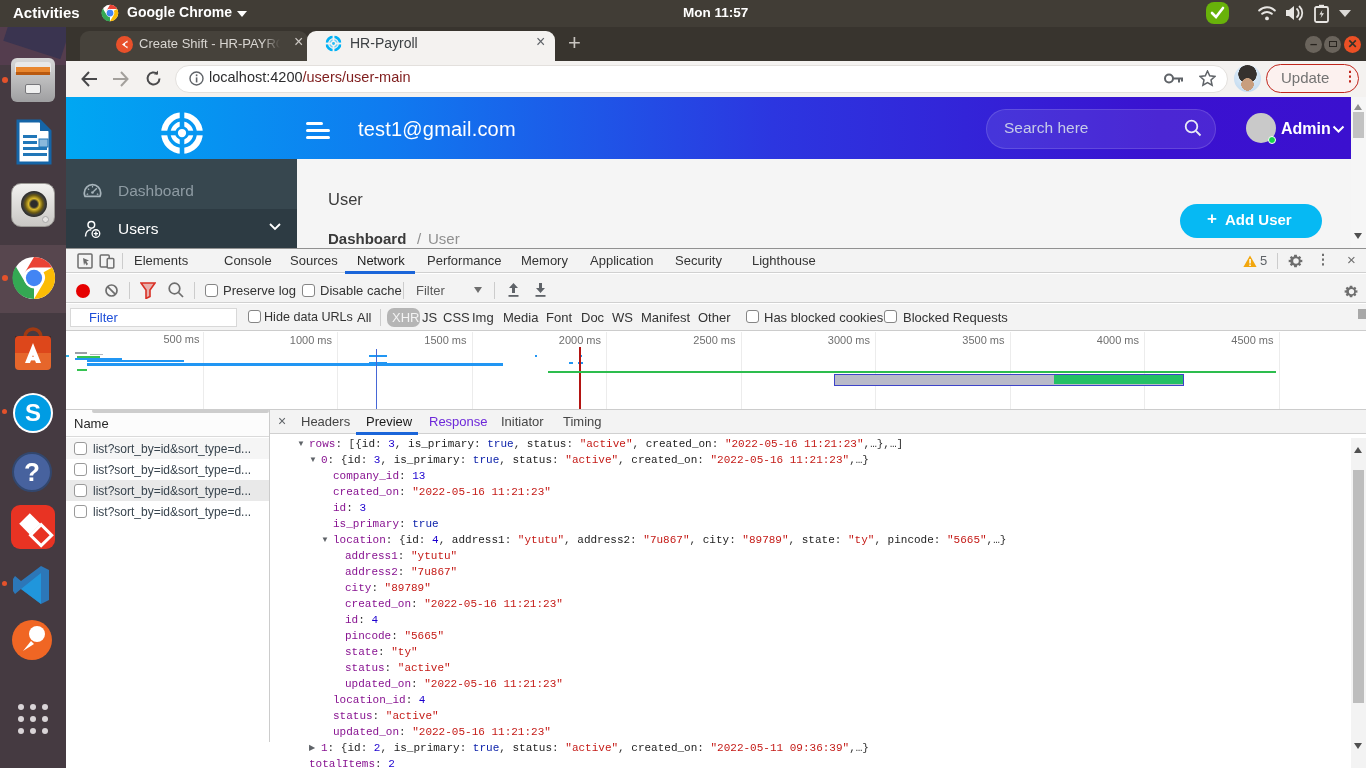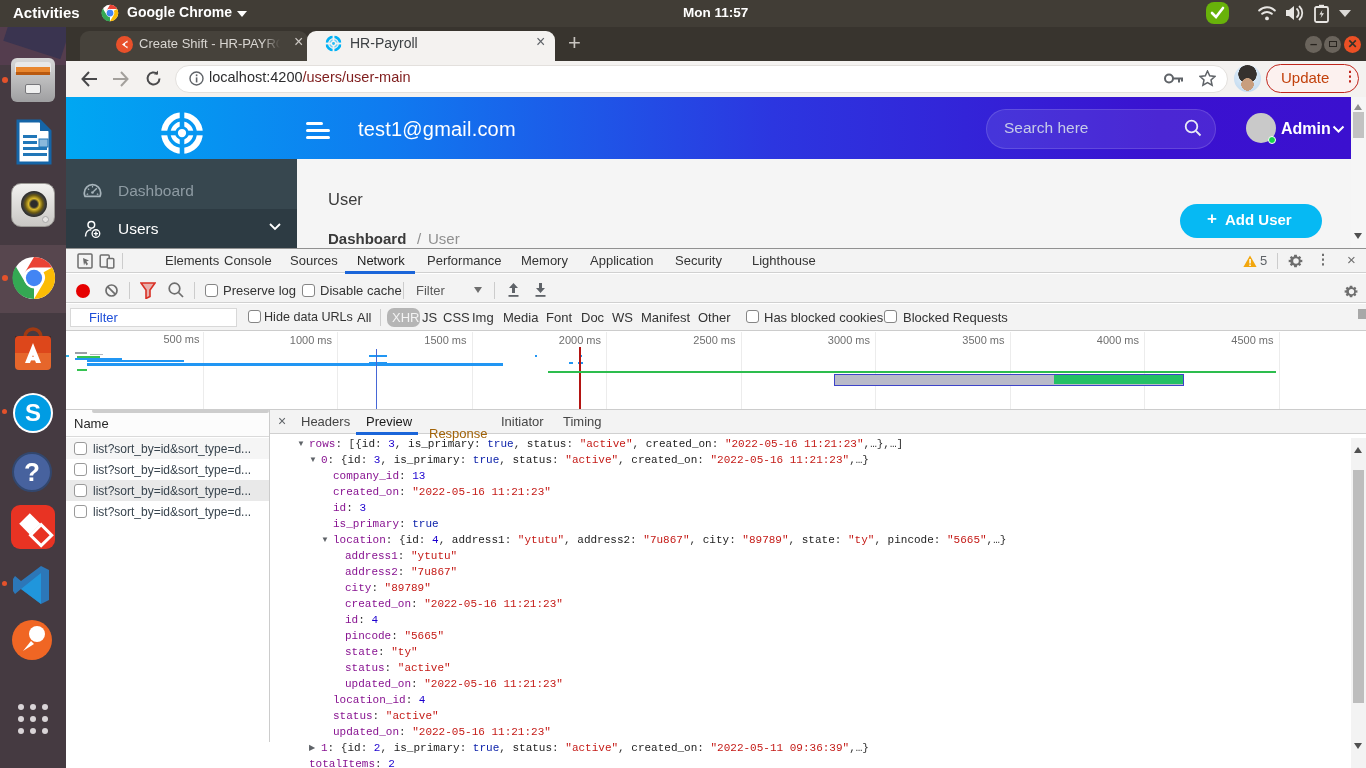--- a/index.html
+++ b/index.html
@@ -239,21 +239,21 @@
   <span class="abs" style="left:143px;top:8px;font-size:14.5px;color:#2c2c2e">localhost:4200<span style="color:#7f1d1d">/users/user-main</span></span>
   <svg class="abs" style="left:1098px;top:11px" width="20" height="13" viewBox="0 0 20 13">
         <circle cx="5" cy="6.5" r="4" fill="none" stroke="#5f6368" stroke-width="2"></circle>
         <path d="M9 6.5h10M15 6.5v4M18 6.5v3" stroke="#5f6368" stroke-width="2" fill="none"></path>
       </svg>
   <svg class="abs" style="left:1133px;top:9px" width="17" height="17" viewBox="0 0 17 17">
         <path d="M8.5 1l2.2 4.8 5.3.6-4 3.6 1.1 5.2-4.6-2.7-4.6 2.7 1.1-5.2-4-3.6 5.3-.6z" fill="none" stroke="#5f6368" stroke-width="1.5"></path>
       </svg>
   <div class="abs" style="left:1168px;top:4px;width:27px;height:27px;border-radius:50%;background:radial-gradient(circle at 50% 72%,#c89e7e 26%,rgba(200,158,126,0) 27%),radial-gradient(circle at 50% 34%,#35312e 40%,#d6e7f6 42%,#bcd6ec 100%)"></div>
   <div class="abs" style="left:1200px;top:3px;width:93px;height:29px;border:1.5px solid #c0261c;border-radius:15px;background:#fcf1ef"></div>
-  <span class="abs" style="left:1215px;top:8px;font-size:15px;color:#c2410c">Update</span>
+  <span class="abs" style="left:1215px;top:8px;font-size:15px;color:#737373">Update</span>
   <span class="abs" style="left:1277px;top:7px;font-size:14px;color:#c0261c;font-weight:700">⋮</span>
 </div>
 
 <div class="abs" id="apphead">
   <svg class="abs" style="left:94px;top:14px" width="44" height="44" viewBox="0 0 48 48">
         <defs>
           <mask id="ml">
             <rect width="48" height="48" fill="#fff"></rect>
             <rect x="21.5" y="0" width="5" height="48" fill="#000"></rect>
             <rect x="0" y="21.5" width="48" height="5" fill="#000"></rect>
@@ -327,21 +327,21 @@
   <div class="dtrow" style="top:0;height:24px;border-bottom:1px solid #d0d0d0"></div>
   <svg class="abs" style="left:11px;top:4px" width="16" height="16" viewBox="0 0 16 16">
         <rect x="1" y="1" width="14" height="14" rx="1" fill="none" stroke="#6e6e6e" stroke-width="1.5"></rect>
         <path d="M6 5l6 2.5-2.6 1L11 11l-1.4 1.4-1.6-2.6-1 2.6z" fill="#6e6e6e"></path>
       </svg>
   <svg class="abs" style="left:33px;top:4px" width="16" height="16" viewBox="0 0 16 16">
         <rect x="1.2" y="2" width="9" height="12" rx="1" fill="none" stroke="#6e6e6e" stroke-width="1.5"></rect>
         <rect x="8.2" y="5.5" width="6.6" height="9.5" rx="1" fill="#f3f3f3" stroke="#6e6e6e" stroke-width="1.5"></rect>
       </svg>
   <div class="vsep" style="left:56px;top:4px;height:16px"></div>
-  <span class="dtxt" style="left:99px;top:4px">Elements</span>
+  <span class="dtxt" style="left:68px;top:4px">Elements</span>
   <span class="dtxt" style="left:158px;top:4px">Console</span>
   <span class="dtxt" style="left:224px;top:4px">Sources</span>
   <span class="dtxt" style="left:291px;top:4px;color:#1a1a1a">Network</span>
   <div class="abs" style="left:279px;top:22px;width:70px;height:2.5px;background:#1a65d9"></div>
   <span class="dtxt" style="left:361px;top:4px">Performance</span>
   <span class="dtxt" style="left:455px;top:4px">Memory</span>
   <span class="dtxt" style="left:524px;top:4px">Application</span>
   <span class="dtxt" style="left:609px;top:4px">Security</span>
   <span class="dtxt" style="left:686px;top:4px">Lighthouse</span>
   <svg class="abs" style="left:1177px;top:6px" width="14" height="13" viewBox="0 0 14 13">
@@ -475,21 +475,21 @@
   </div>
   <div class="abs" style="left:26px;top:160px;width:177px;height:4px;background:#cdcdcd;border-radius:2px"></div>
 
 
   <div class="abs" id="details" style="left:204px;top:161px;width:1096px;height:359px;background:#fff">
     <div class="abs" style="left:0;top:0;width:1096px;height:24px;background:#f3f3f3;border-bottom:1px solid #d0d0d0"></div>
     <span class="abs" style="left:8px;top:3px;font-size:14px;color:#5f6368">×</span>
     <span class="dtxt" style="left:31px;top:4px;color:#454545">Headers</span>
     <span class="dtxt" style="left:96px;top:4px;color:#1a1a1a">Preview</span>
     <div class="abs" style="left:86px;top:22px;width:62px;height:2.5px;background:#1a65d9"></div>
-    <span class="dtxt" style="left:159px;top:16px;color:#a16207">Response</span>
+    <span class="dtxt" style="left:159px;top:4px;color:#6d28d9">Response</span>
     <span class="dtxt" style="left:231px;top:4px;color:#454545">Initiator</span>
     <span class="dtxt" style="left:293px;top:4px;color:#454545">Timing</span>
     <div class="abs" id="json" style="left:0;top:26px;width:1080px;height:332px;overflow:hidden">
       <span class="tri" style="left:27px;top:3px">▼</span>
       <div class="jrow" style="top:0;left:39px"><span class="k">rows</span>: [{<span class="gy">id</span>: <span class="n">3</span>, <span class="gy">is_primary</span>: <span class="b">true</span>, <span class="gy">status</span>: <span class="s">"active"</span>, <span class="gy">created_on</span>: <span class="s">"2022-05-16 11:21:23"</span>,…},…]</div>
       <span class="tri" style="left:39px;top:19px">▼</span>
       <div class="jrow" style="top:16px;left:51px"><span class="k">0</span>: {<span class="gy">id</span>: <span class="n">3</span>, <span class="gy">is_primary</span>: <span class="b">true</span>, <span class="gy">status</span>: <span class="s">"active"</span>, <span class="gy">created_on</span>: <span class="s">"2022-05-16 11:21:23"</span>,…}</div>
       <div class="jrow" style="top:32px;left:63px"><span class="k">company_id</span>: <span class="n">13</span></div>
       <div class="jrow" style="top:48px;left:63px"><span class="k">created_on</span>: <span class="s">"2022-05-16 11:21:23"</span></div>
       <div class="jrow" style="top:64px;left:63px"><span class="k">id</span>: <span class="n">3</span></div>

